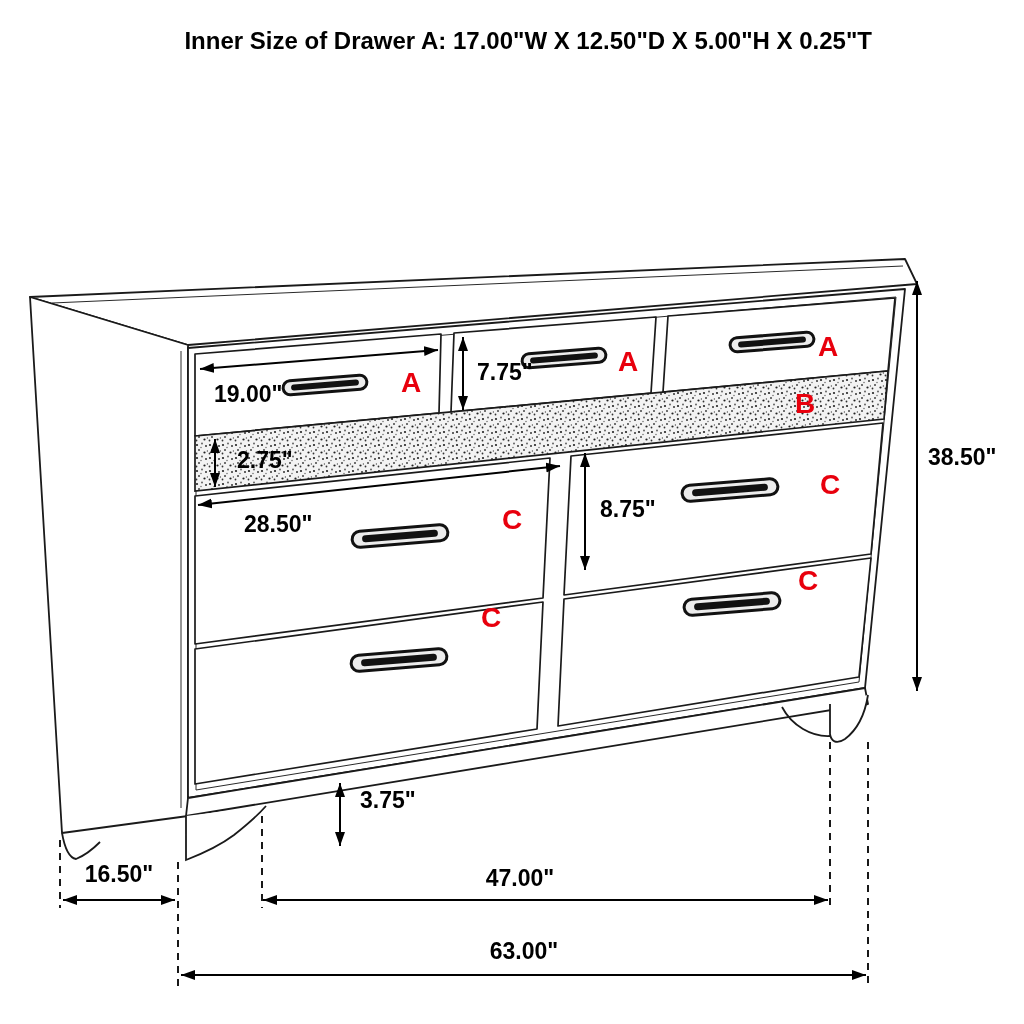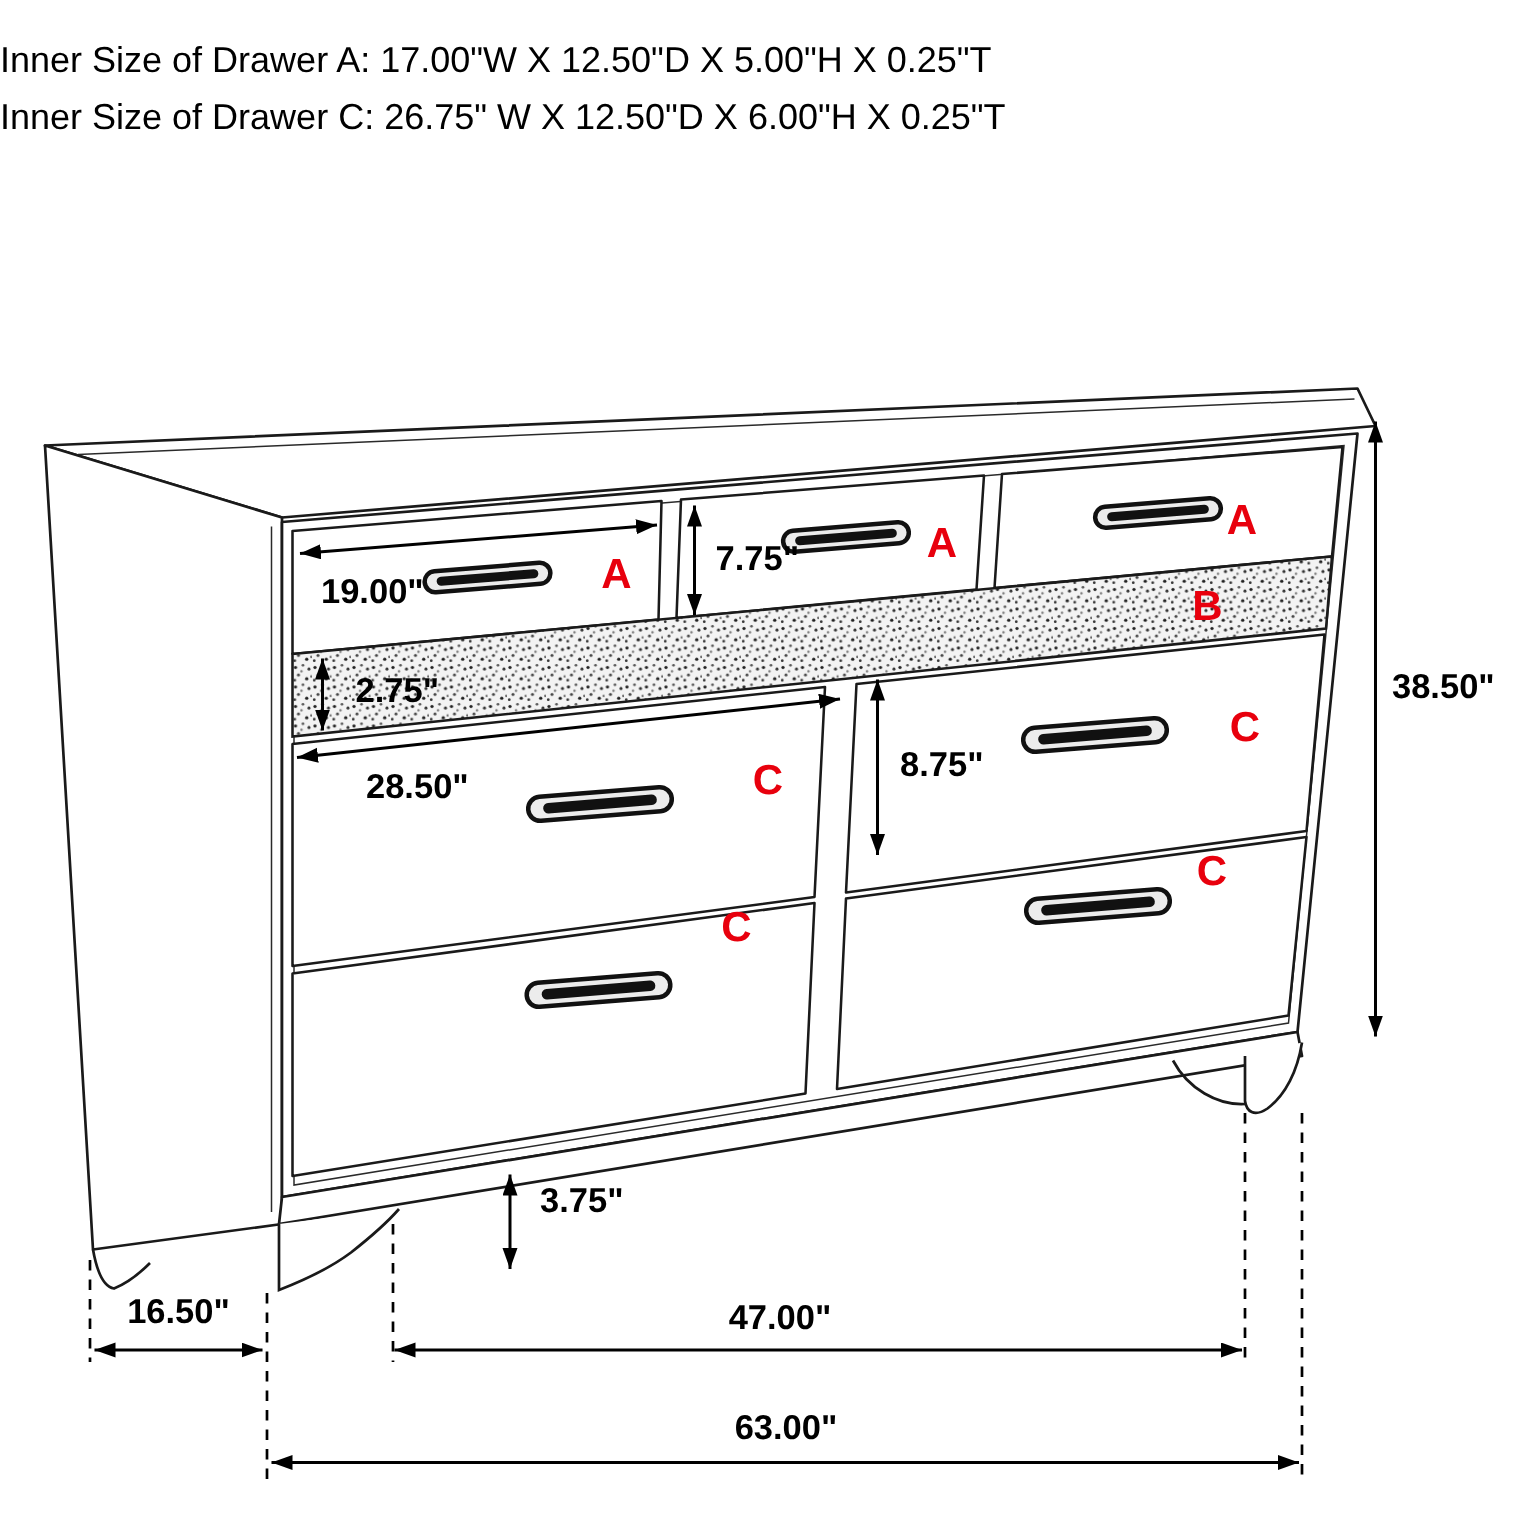--- a/index.html
+++ b/index.html
@@ -1,19 +1,19 @@
 <!DOCTYPE html>
 <html><head>
 <meta charset="utf-8">
 <style>
   html,body{margin:0;padding:0;background:#fff;}
   body{width:1024px;height:1024px;font-family:"Liberation Sans",sans-serif;}
   .page{position:relative;width:1024px;height:1024px;background:#fff;overflow:hidden;}
-  .header{position:absolute;top:22px;left:0;width:872px;text-align:left;
-          font-size:24px;font-weight:normal;color:#000;line-height:38px;}
+  .header{position:absolute;top:22px;left:0;width:872px;text-align:right;
+          font-size:24px;font-weight:bold;color:#000;line-height:38px;}
   .diagram{position:absolute;top:0;left:0;}
   .struct{fill:#ffffff;stroke:#1a1a1a;stroke-width:1.8;stroke-linejoin:round;}
   .thinline{fill:none;stroke:#2a2a2a;stroke-width:1;}
   .drawer{fill:#ffffff;stroke:#1a1a1a;stroke-width:1.7;stroke-linejoin:round;}
   .trim{stroke:#1a1a1a;stroke-width:1.7;}
   .handle-outer{fill:#ececec;stroke:#111;stroke-width:3;}
   .handle-inner{fill:#111;stroke:none;}
   .dim{stroke:#000;stroke-width:2;fill:none;}
   .ext{stroke:#000;stroke-width:1.8;stroke-dasharray:7 6;fill:none;}
   .dim-label{font-size:23px;font-weight:bold;fill:#000;}
@@ -21,21 +21,20 @@
   .foot{fill:#ffffff;stroke:#1a1a1a;stroke-width:1.8;}
   .footline{fill:none;stroke:#1a1a1a;stroke-width:1.8;}
 </style>
 </head>
 <body>
 
 <div class="page">
 
   <div class="header">
     <div>Inner Size of Drawer A: 17.00"W X 12.50"D X 5.00"H X 0.25"T</div>
-    <div>Inner Size of Drawer C: 26.75" W X 12.50"D X 6.00"H X 0.25"T</div>
   </div>
 
   <svg class="diagram" width="1024" height="1024" viewBox="0 0 1024 1024">
     <defs>
       <marker id="arrow" markerUnits="userSpaceOnUse" markerWidth="15" markerHeight="11" refX="14" refY="5" orient="auto-start-reverse">
         <path d="M0,0 L14,5 L0,10 Z" fill="#000"></path>
       </marker>
       <pattern id="glitter" width="13" height="13" patternUnits="userSpaceOnUse">
         <rect width="13" height="13" fill="#f3f3f3"></rect>
         <circle cx="2" cy="3" r="1.1" fill="#222"></circle>

